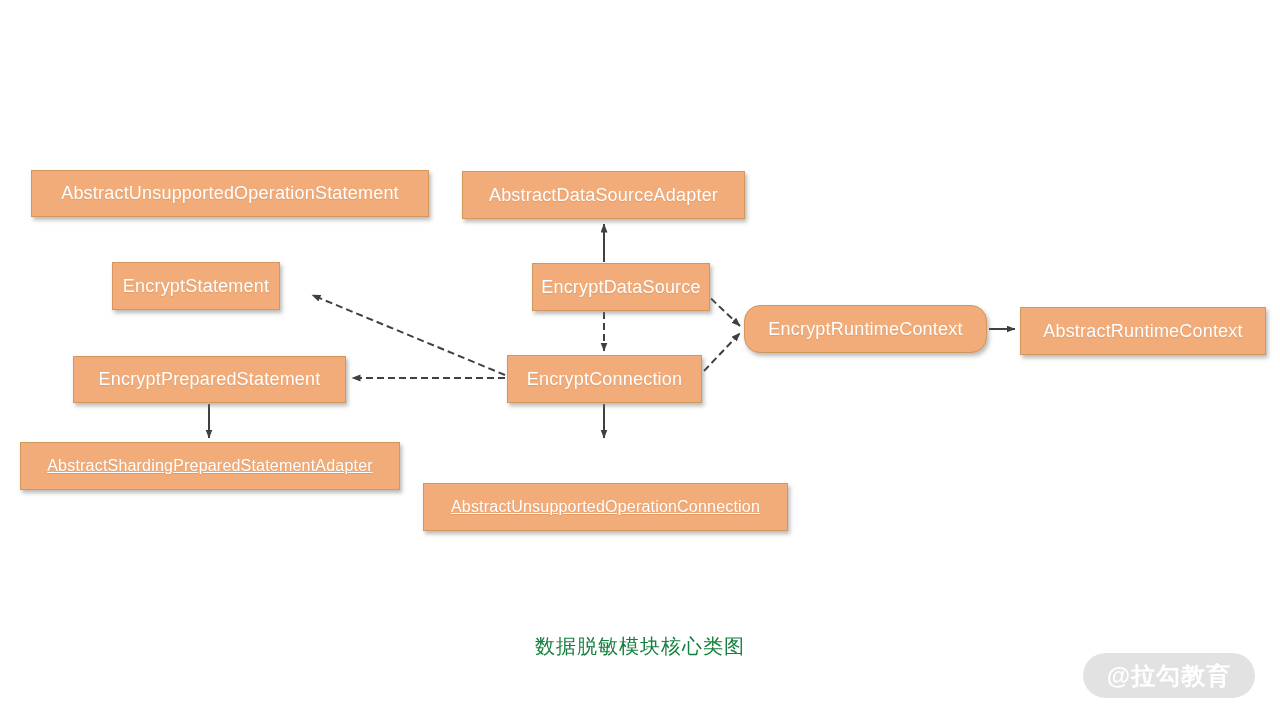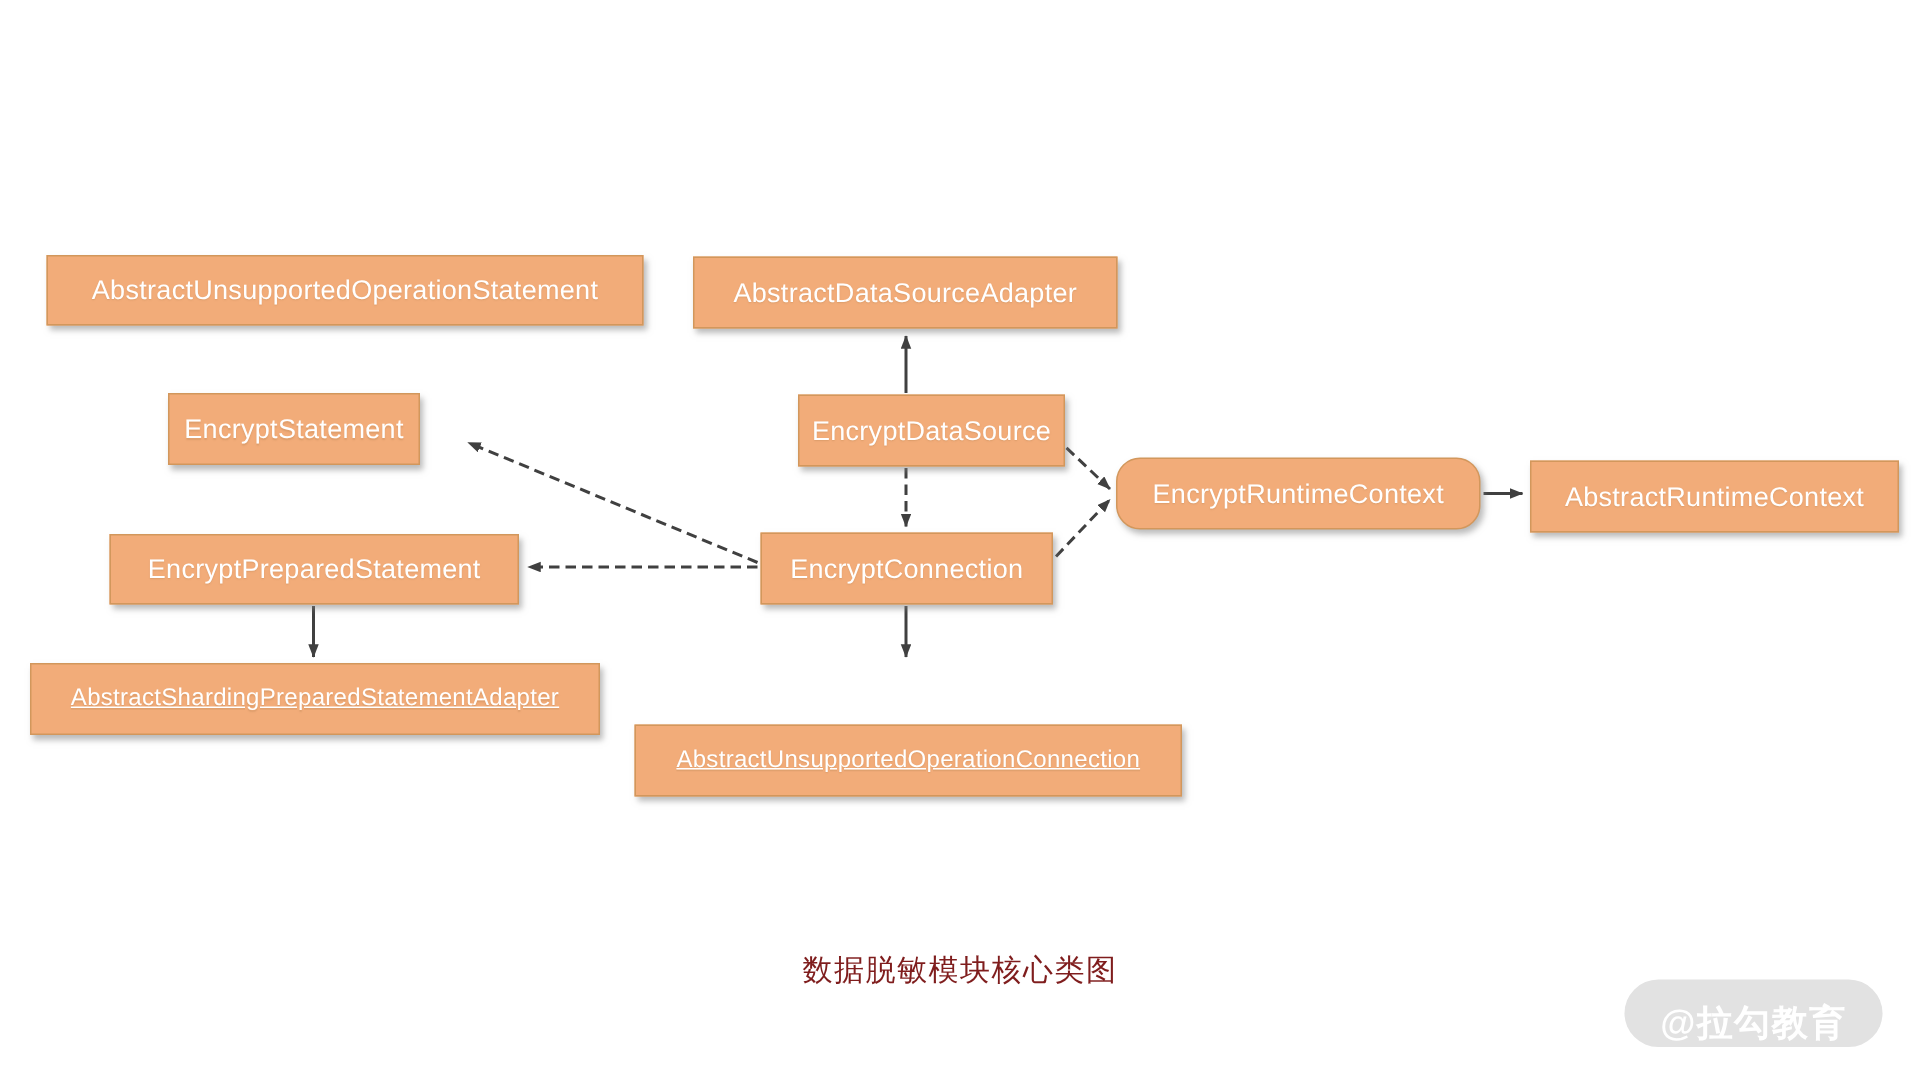--- a/index.html
+++ b/index.html
@@ -42,33 +42,33 @@
     font-size: 16px;
     text-decoration: underline;
   }
   #caption {
     position: absolute;
     left: 0;
     top: 633px;
     width: 1280px;
     text-align: center;
     font-size: 20px;
-    color: #7f1d1d;
+    color: #15803d;
     letter-spacing: 1px;
   }
   #watermark {
     position: absolute;
     left: 1083px;
     top: 653px;
     width: 172px;
     height: 45px;
     background: #e2e2e2;
     border-radius: 23px;
     display: flex;
-    align-items: flex-end;
+    align-items: center;
     justify-content: center;
     font-size: 24px;
     font-weight: 600;
     color: #ffffff;
     letter-spacing: 1px;
   }
   .edge-line {
     fill: none;
   }
 </style>

